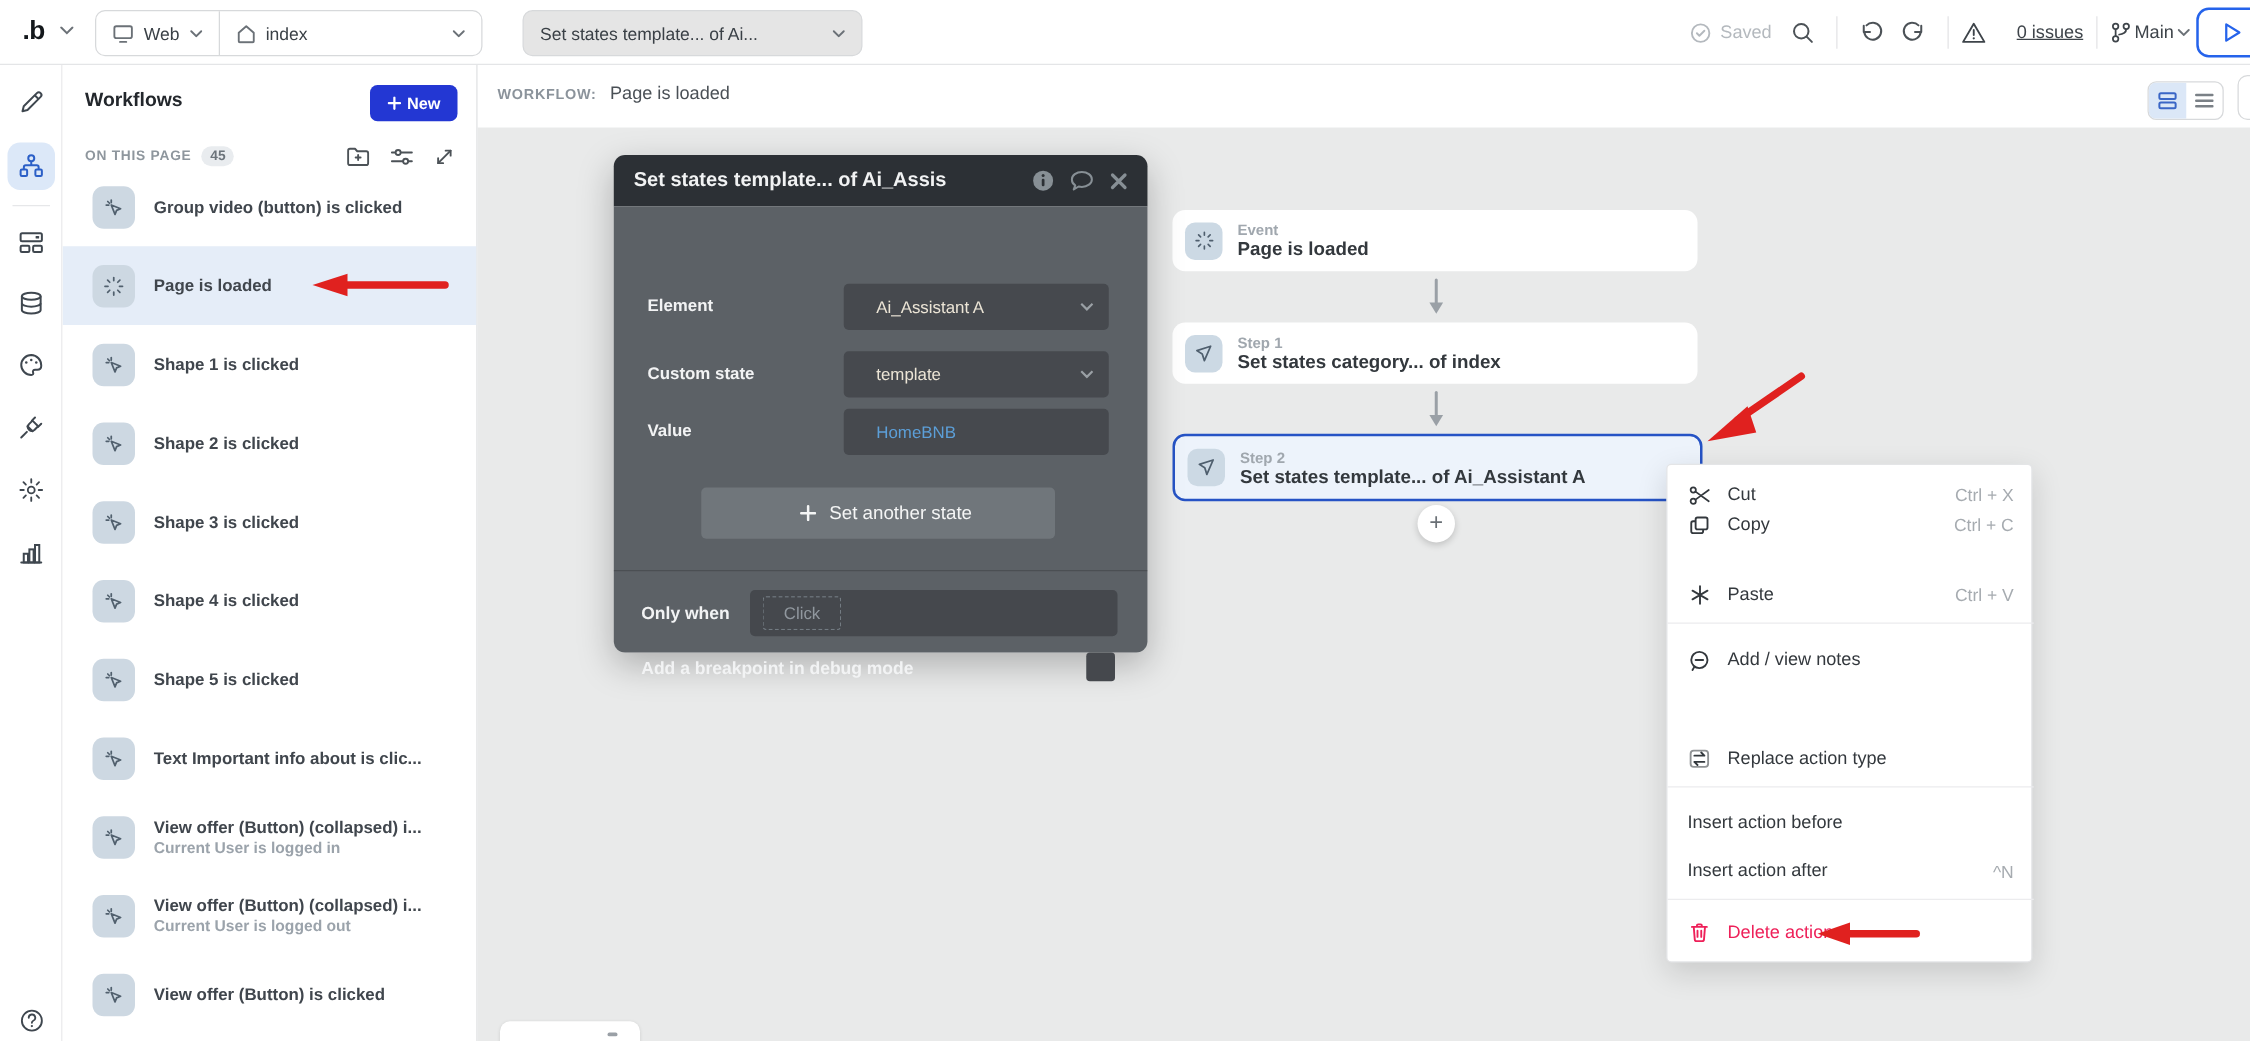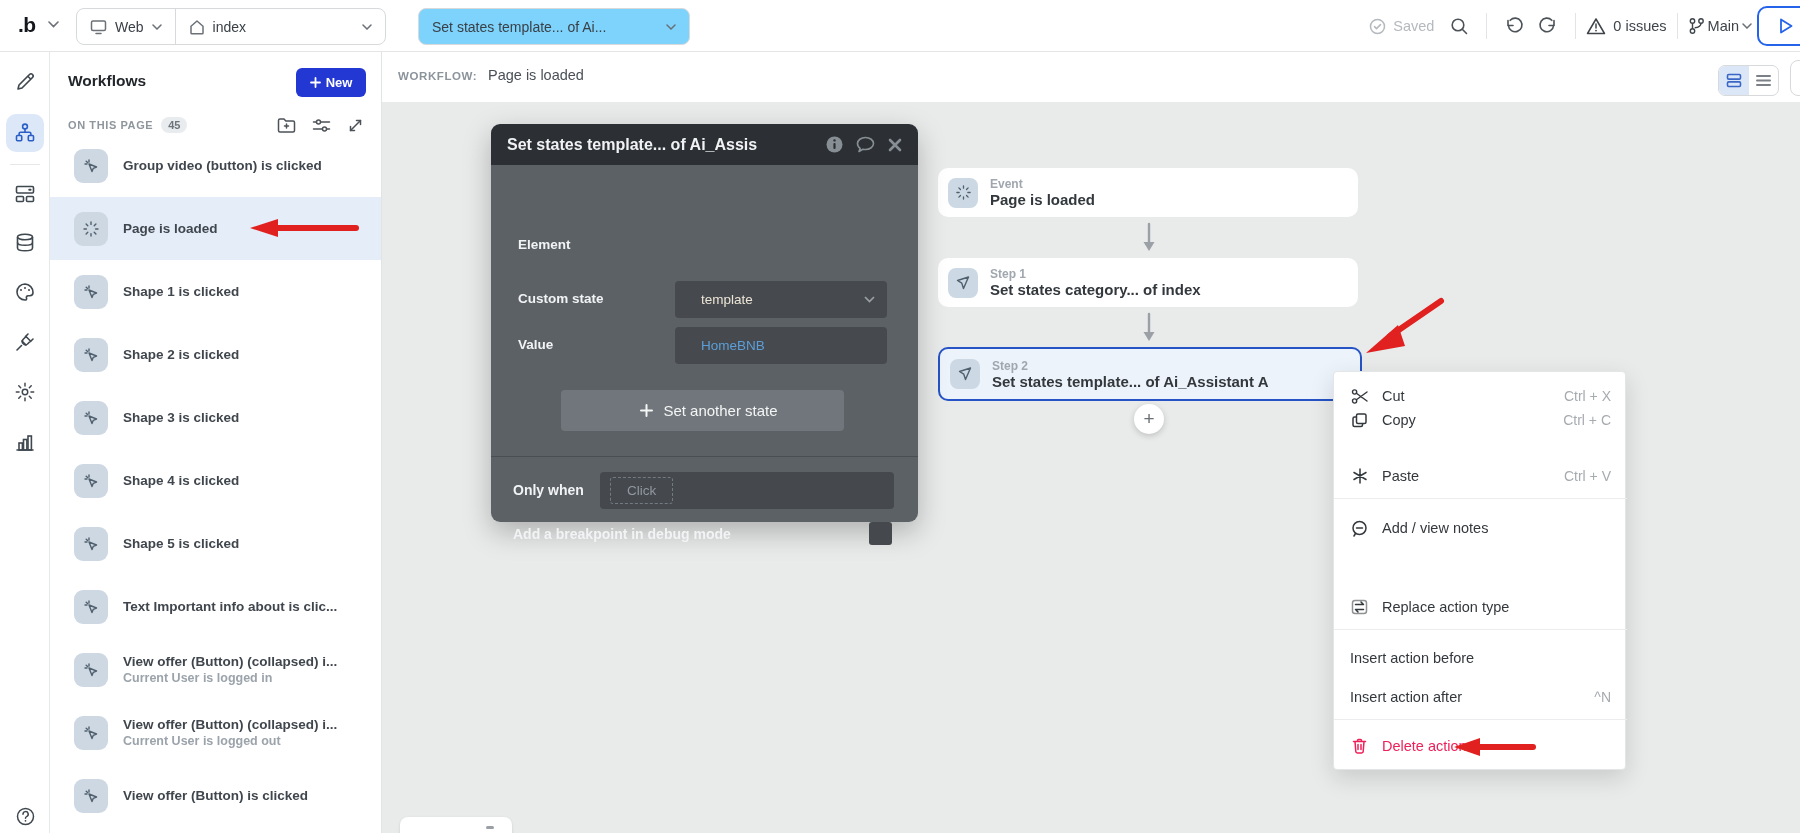--- a/index.html
+++ b/index.html
@@ -7,28 +7,28 @@
   body { font-family:"Liberation Sans","DejaVu Sans",sans-serif; background:#e9eaea; overflow:hidden; position:relative; }
   svg { display:block; }
 
   
   #topbar { position:absolute; left:0; top:0; width:1800px; height:52px; background:#fff; border-bottom:1px solid #e4e5e7; z-index:30; }
   .logo { position:absolute; left:18px; top:13px; font-size:21px; font-weight:700; color:#14181c; letter-spacing:-0.5px; }
   .logo-chev { position:absolute; left:48px; top:21px; color:#6b7177; }
   .tb-combo { position:absolute; left:76px; top:8px; height:37px; display:flex; border:1px solid #d7d9db; border-radius:8px; background:#fff; }
   .tb-seg { display:flex; align-items:center; gap:8px; padding:0 13px; color:#3a4046; font-size:14px; }
   .tb-seg + .tb-seg { border-left:1px solid #d7d9db; }
-  .tb-drop { position:absolute; left:418px; top:8px; width:272px; height:37px; border:1px solid #d7d9db; border-radius:8px; background:#7dd3fc; display:flex; align-items:center; padding:0 13px; font-size:14px; color:#3a4046; }
+  .tb-drop { position:absolute; left:418px; top:8px; width:272px; height:37px; border:1px solid #d7d9db; border-radius:8px; background:#e5e5e5; display:flex; align-items:center; padding:0 13px; font-size:14px; color:#3a4046; }
   .tb-drop .grow { flex:1; }
   .muted-ic { color:#6b7177; }
   .tb-right { position:absolute; right:0; top:0; height:52px; display:flex; align-items:center; }
   .saved { display:flex; align-items:center; gap:7px; color:#b4b9be; font-size:14.5px; }
   .tb-icbtn { width:34px; height:34px; display:flex; align-items:center; justify-content:center; color:#4c5257; }
   .tb-sep { width:1px; height:26px; background:#e3e4e6; margin:0 10px; }
-  .issues { display:flex; align-items:center; gap:7px; color:#3e444a; font-size:14.5px; }
+  .issues { display:flex; align-items:center; gap:24px; color:#3e444a; font-size:14.5px;text-decoration:underline; }
   .branch { display:flex; align-items:center; gap:3px; color:#3e444a; font-size:14.5px; }
   .playbtn { position:absolute; left:1757px; top:6px; width:58px; height:40px; border:2px solid #2563eb; border-radius:10px; background:#fff; display:flex; align-items:center; justify-content:center; color:#2563eb; z-index:31; }
 
   
   #rail { position:absolute; left:0; top:52px; width:50px; height:781px; background:#fff; border-right:1px solid #e7e8ea; z-index:20; }
   .rail-item { position:absolute; left:6px; width:38px; height:38px; border-radius:10px; display:flex; align-items:center; justify-content:center; color:#3f474f; }
   .rail-item.sel { background:#dce8f8; color:#2b5fc7; }
   .rail-div { position:absolute; left:10px; width:30px; height:1px; background:#e6e7e9; }
 
   
@@ -542,20 +542,28 @@
       </span>
       <span>
         <svg width="14" height="14" viewBox="0 0 14 14">
             <path d="M2 2l10 10M12 2L2 12" stroke="currentColor" stroke-width="2.6" stroke-linecap="round"></path>
           </svg>
       </span>
     </span>
   </div>
   <div class="modal-body">
     <span class="m-label" style="top:72px;">Element</span>
+    <div class="m-field" style="top:62px;">
+      <span class="val">Ai_Assistant A</span>
+      <span class="chev">
+          <svg width="11" height="7" viewBox="0 0 11 7">
+            <path d="M1 1l4.5 4.5L10 1" fill="none" stroke="currentColor" stroke-width="1.7"></path>
+          </svg>
+        </span>
+    </div>
     <span class="m-label" style="top:126px;">Custom state</span>
     <div class="m-field" style="top:116px;">
       <span class="val">template</span>
       <span class="chev">
           <svg width="11" height="7" viewBox="0 0 11 7">
             <path d="M1 1l4.5 4.5L10 1" fill="none" stroke="currentColor" stroke-width="1.7"></path>
           </svg>
         </span>
     </div>
     <span class="m-label" style="top:172px;">Value</span>

